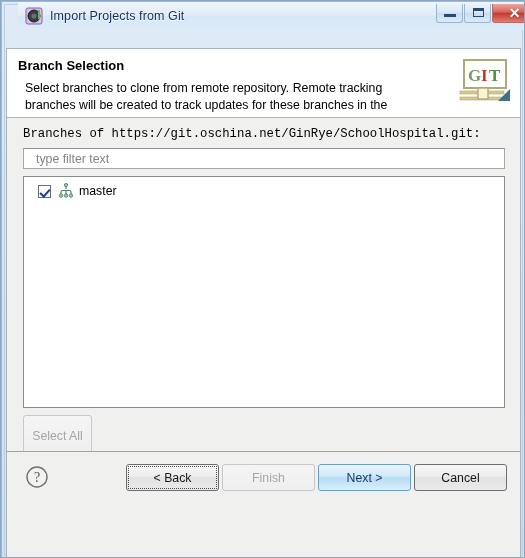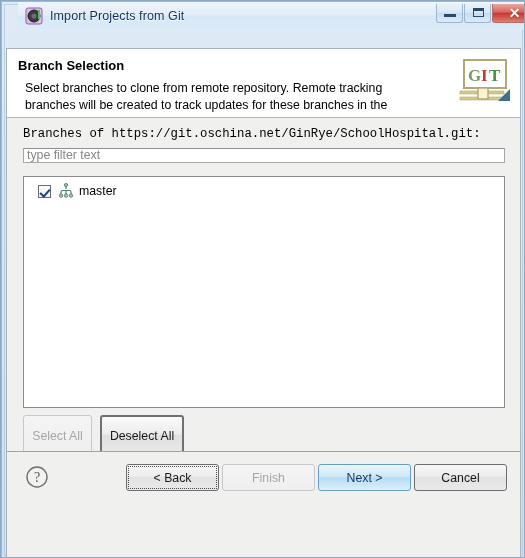--- a/index.html
+++ b/index.html
@@ -190,29 +190,29 @@
     font-size: 12.3px;
     color: #000000;
     white-space: nowrap;
     font-family: Liberation Mono, monospace;
   }
   .filter-input {
     position: absolute;
     left: 16px;
     top: 30px;
     width: 482px;
-    height: 15px;
+    height: 21px;
     box-sizing: border-box;
     background: #ffffff;
     border: 1px solid #a8a8a8;
     border-top-color: #8f8f8f;
     font-size: 12.3px;
     color: #868686;
     line-height: 19px;
-    padding-left: 3px;
+    padding-left: 12px;
     font-family: "Liberation Sans", sans-serif;
     outline: none;
   }
   .filter-input::placeholder { color: #868686; opacity: 1; }
 
   .branch-list {
     position: absolute;
     left: 16px;
     top: 58px;
     width: 482px;
@@ -411,21 +411,20 @@
               <circle cx="8" cy="12.6" r="1.7" fill="#9ec7b6" stroke="#55806f" stroke-width="0.9"></circle>
               <circle cx="13" cy="12.6" r="1.7" fill="#9ec7b6" stroke="#55806f" stroke-width="0.9"></circle>
             </svg>
           </span>
           <span class="branch-label">master</span>
         </div>
       </div>
 
       <div class="sel-buttons">
         <button class="btn select-all disabled">Select All</button>
-        <button class="btn deselect-all hover">Deselect All</button>
       </div>
 
       <div class="wiz-footer">
         <div class="help-icon">
           <svg width="24" height="24" viewBox="0 0 24 24">
             <circle cx="12" cy="12" r="10" fill="#f2f2f1" stroke="#707070" stroke-width="1.4"></circle>
             <text x="12" y="17" text-anchor="middle" font-family="Liberation Serif, serif" font-size="14" fill="#555555">?</text>
           </svg>
         </div>
         <div class="nav-buttons">

